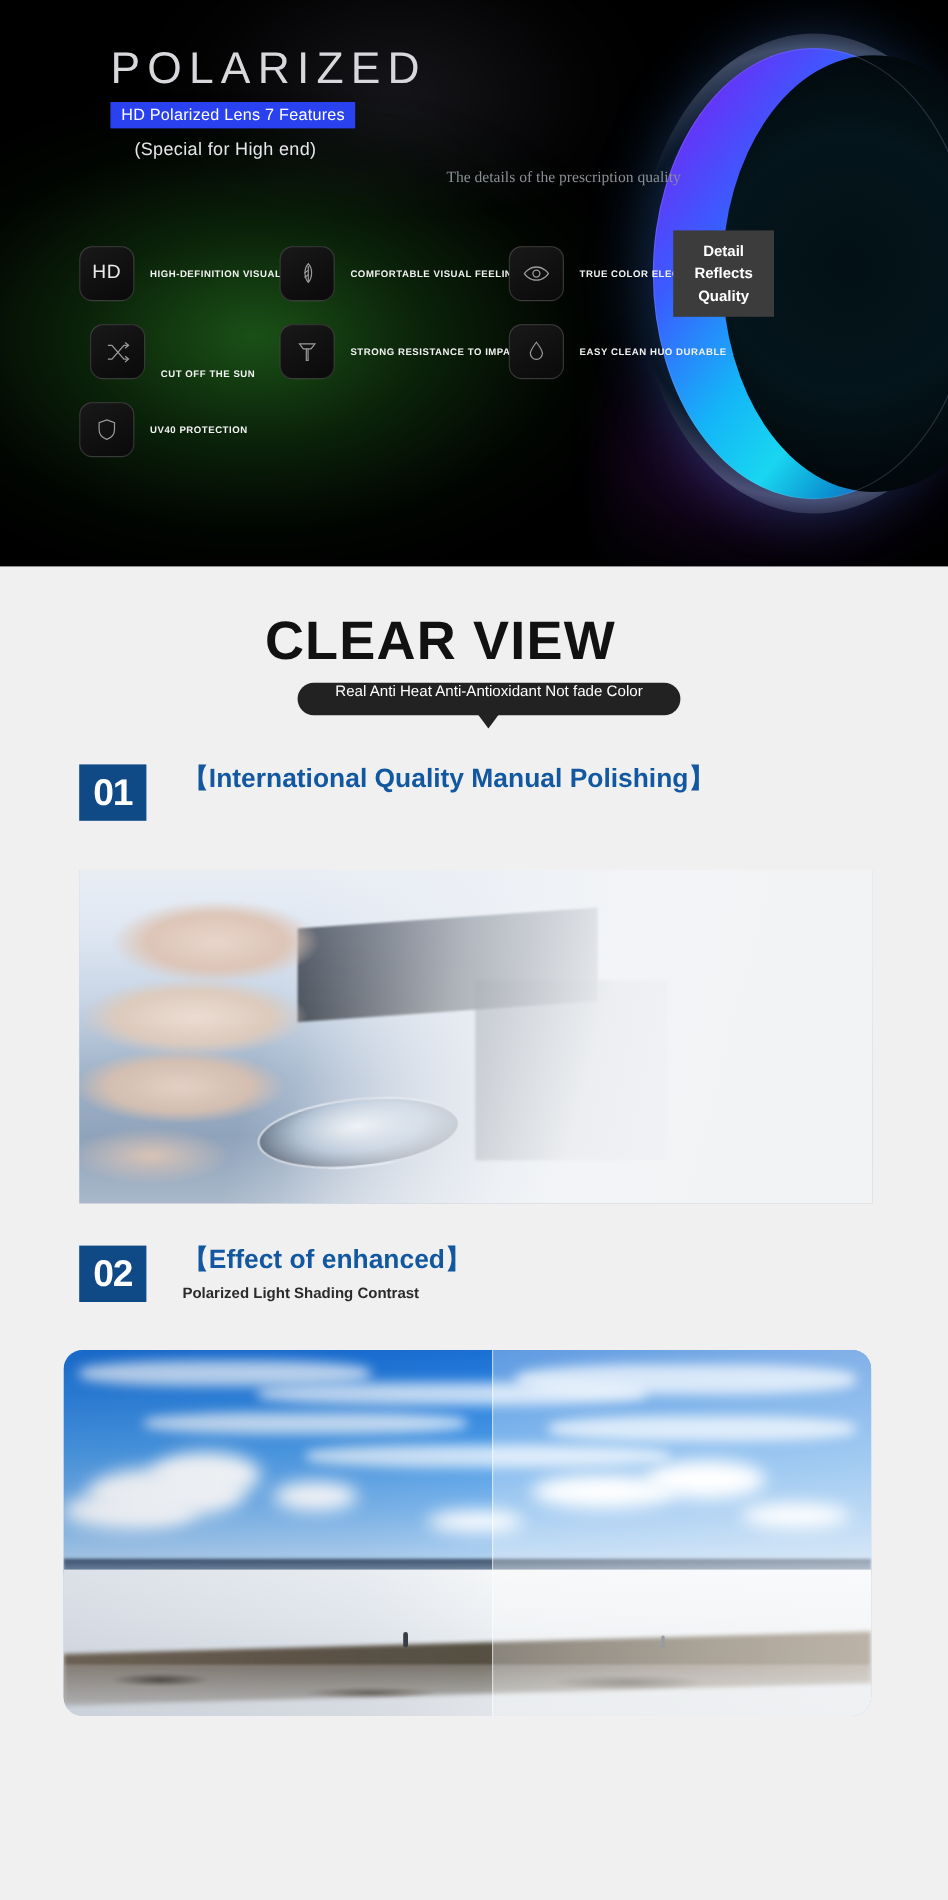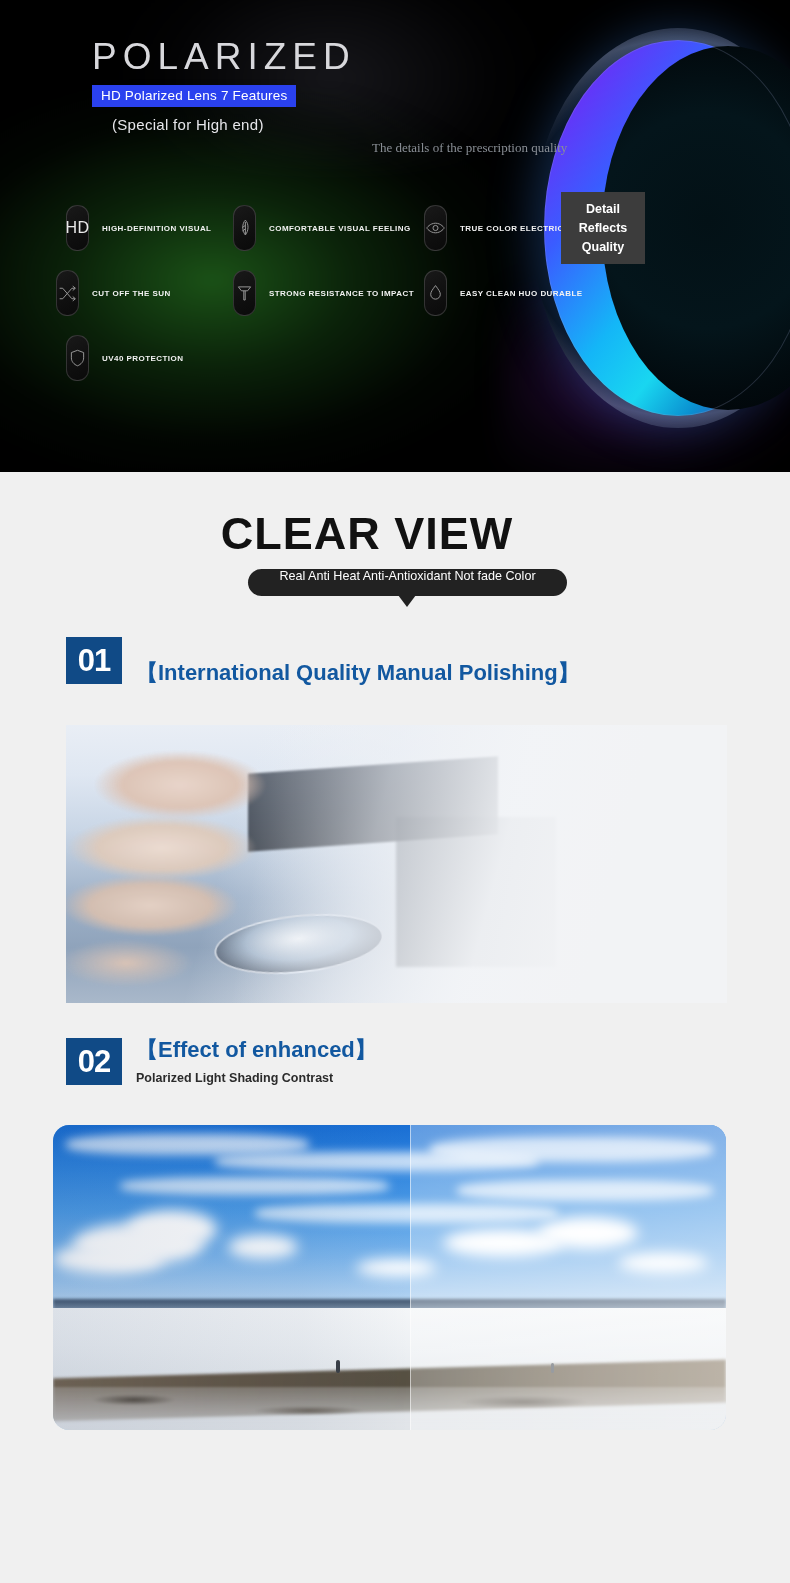--- a/index.html
+++ b/index.html
@@ -63,21 +63,21 @@
   }
   .hero-sub {
     position:absolute; left:112px; top:116px;
     color:#e6e6ea; font-size:15px; letter-spacing:0.3px;
   }
 
   
   .features { position:absolute; left:0; top:205px; width:600px; }
   .feat-row { position:absolute; display:flex; align-items:center; }
   .feat-box {
-    width:23px; height:46px; border-radius:11px;
+    width:46px; height:46px; border-radius:11px;
     background:linear-gradient(150deg,#191919 0%,#101010 55%,#0a0a0a 100%);
     border:1px solid rgba(150,150,150,0.28);
     display:flex; align-items:center; justify-content:center;
     flex:0 0 auto;
   }
   .feat-box .hd-text { color:#e9e9e9; font-size:16px; letter-spacing:0.5px; }
   .feat-label {
     color:#f2f2f2; font-size:8px; font-weight:700; letter-spacing:0.45px;
     margin-left:13px; white-space:nowrap;
   }
@@ -94,28 +94,28 @@
     display:flex; align-items:flex-start; justify-content:center;
   }
   .cv-pill span { color:#ffffff; font-size:12.6px; white-space:nowrap; }
   .cv-pointer {
     position:absolute; left:398px; top:595px;
     width:0; height:0; border-left:9px solid transparent; border-right:9px solid transparent;
     border-top:12px solid #222222;
   }
 
   
-  .sec-head { position:absolute; display:flex; align-items:flex-end; }
+  .sec-head { position:absolute; display:flex; align-items:flex-start; }
   .sec-num {
     width:56px; height:47px; background:#104a86;
     color:#ffffff; font-size:31px; font-weight:700; letter-spacing:-1px;
     display:flex; align-items:center; justify-content:center;
     flex:0 0 auto;
   }
-  .sec-texts { margin-left:14px; }
+  .sec-texts { margin-left:30px; }
   .sec-title {
     color:#1258a0; font-size:22px; font-weight:700; white-space:nowrap;
     line-height:1.05;
   }
   .sec-sub {
     color:#2b2b2b; font-size:12.5px; font-weight:700; margin-top:10px; white-space:nowrap;
   }
 
   
   .photo1 {
@@ -277,21 +277,21 @@
       <div class="feat-row" style="left:424px; top:0;">
         <div class="feat-box">
           <svg class="ico" width="24" height="24" viewBox="0 0 24 24" fill="none" stroke="#9a9a9a" stroke-width="1.1">
             <path d="M2 12s3.6-5.5 10-5.5S22 12 22 12s-3.6 5.5-10 5.5S2 12 2 12z"></path>
             <circle cx="12" cy="12" r="2.9"></circle>
           </svg>
         </div>
         <div class="feat-label">TRUE COLOR ELECTRIC</div>
       </div>
 
-      <div class="feat-row" style="left:56px; top:65px;">
+      <div class="feat-row" style="left:75px; top:65px;align-items:flex-end;">
         <div class="feat-box">
           <svg class="ico" width="23" height="23" viewBox="0 0 24 24" fill="none" stroke="#9a9a9a" stroke-width="1.1">
             <path d="M3 6h3.5L17 18h3.5"></path>
             <path d="M3 18h3.5L17 6h3.5"></path>
             <path d="M18 3.5L21 6l-3 2.5"></path>
             <path d="M18 15.5L21 18l-3 2.5"></path>
           </svg>
         </div>
         <div class="feat-label">CUT OFF THE SUN</div>
       </div>

